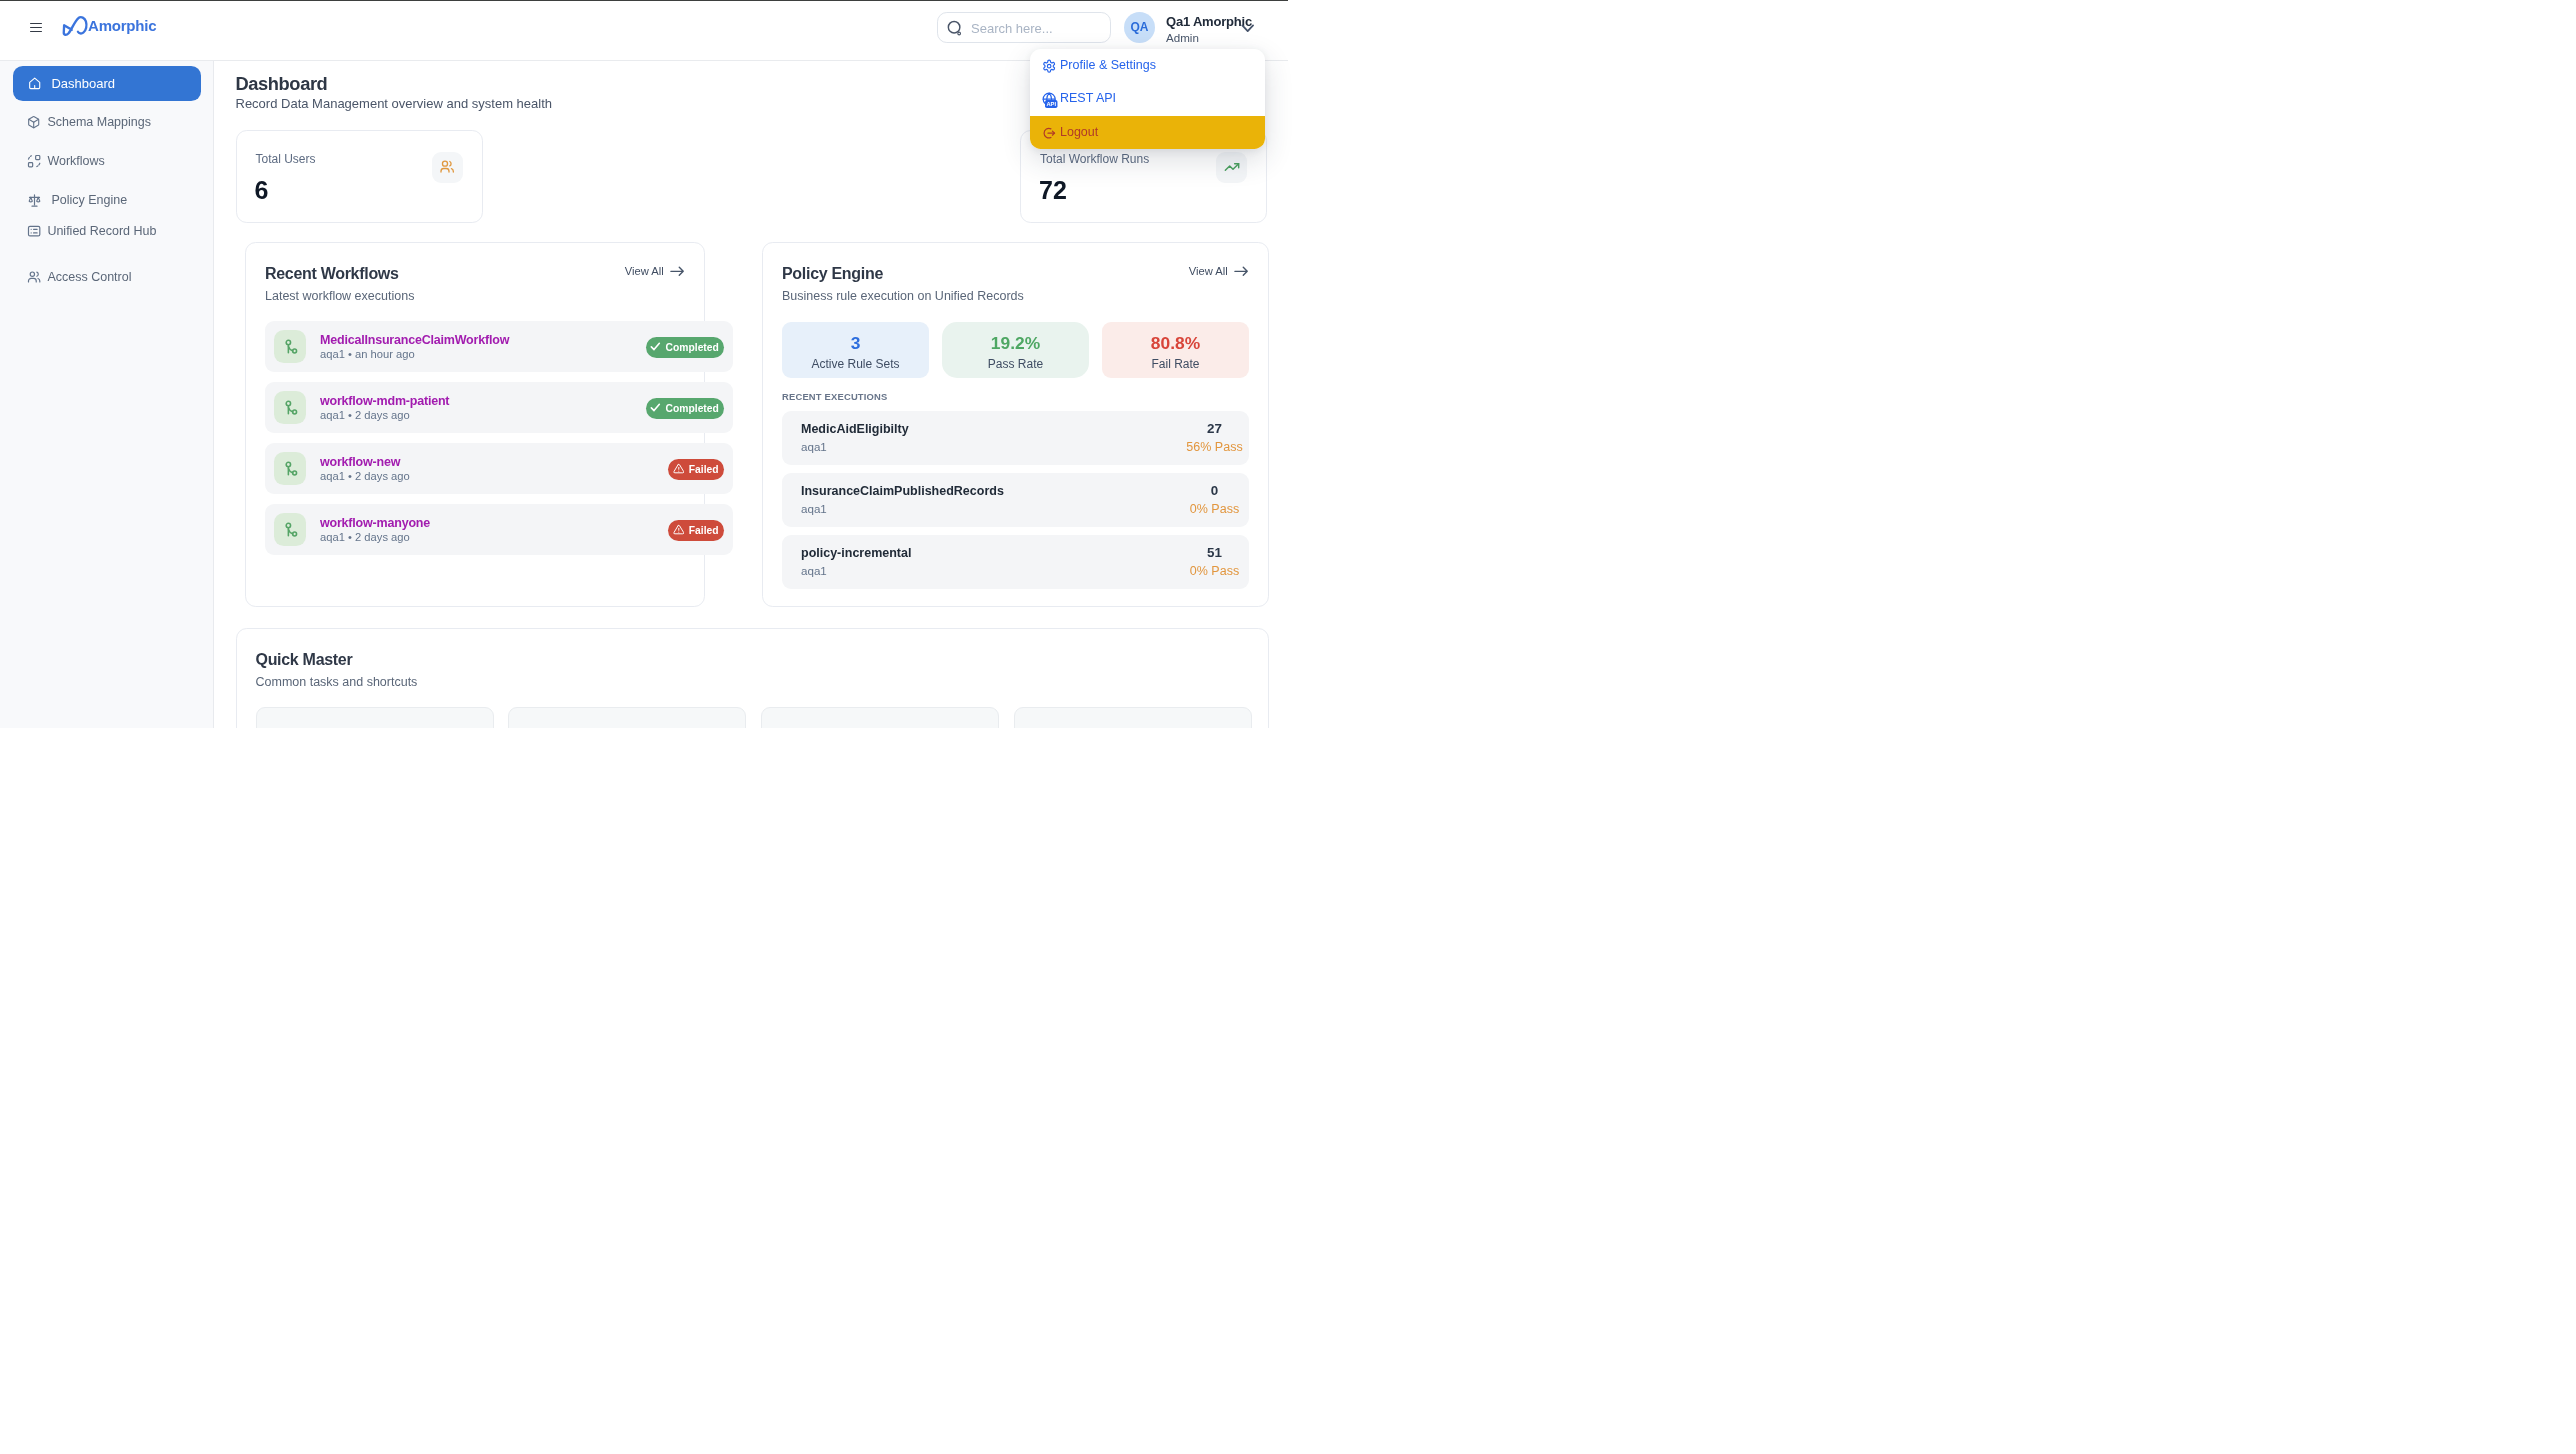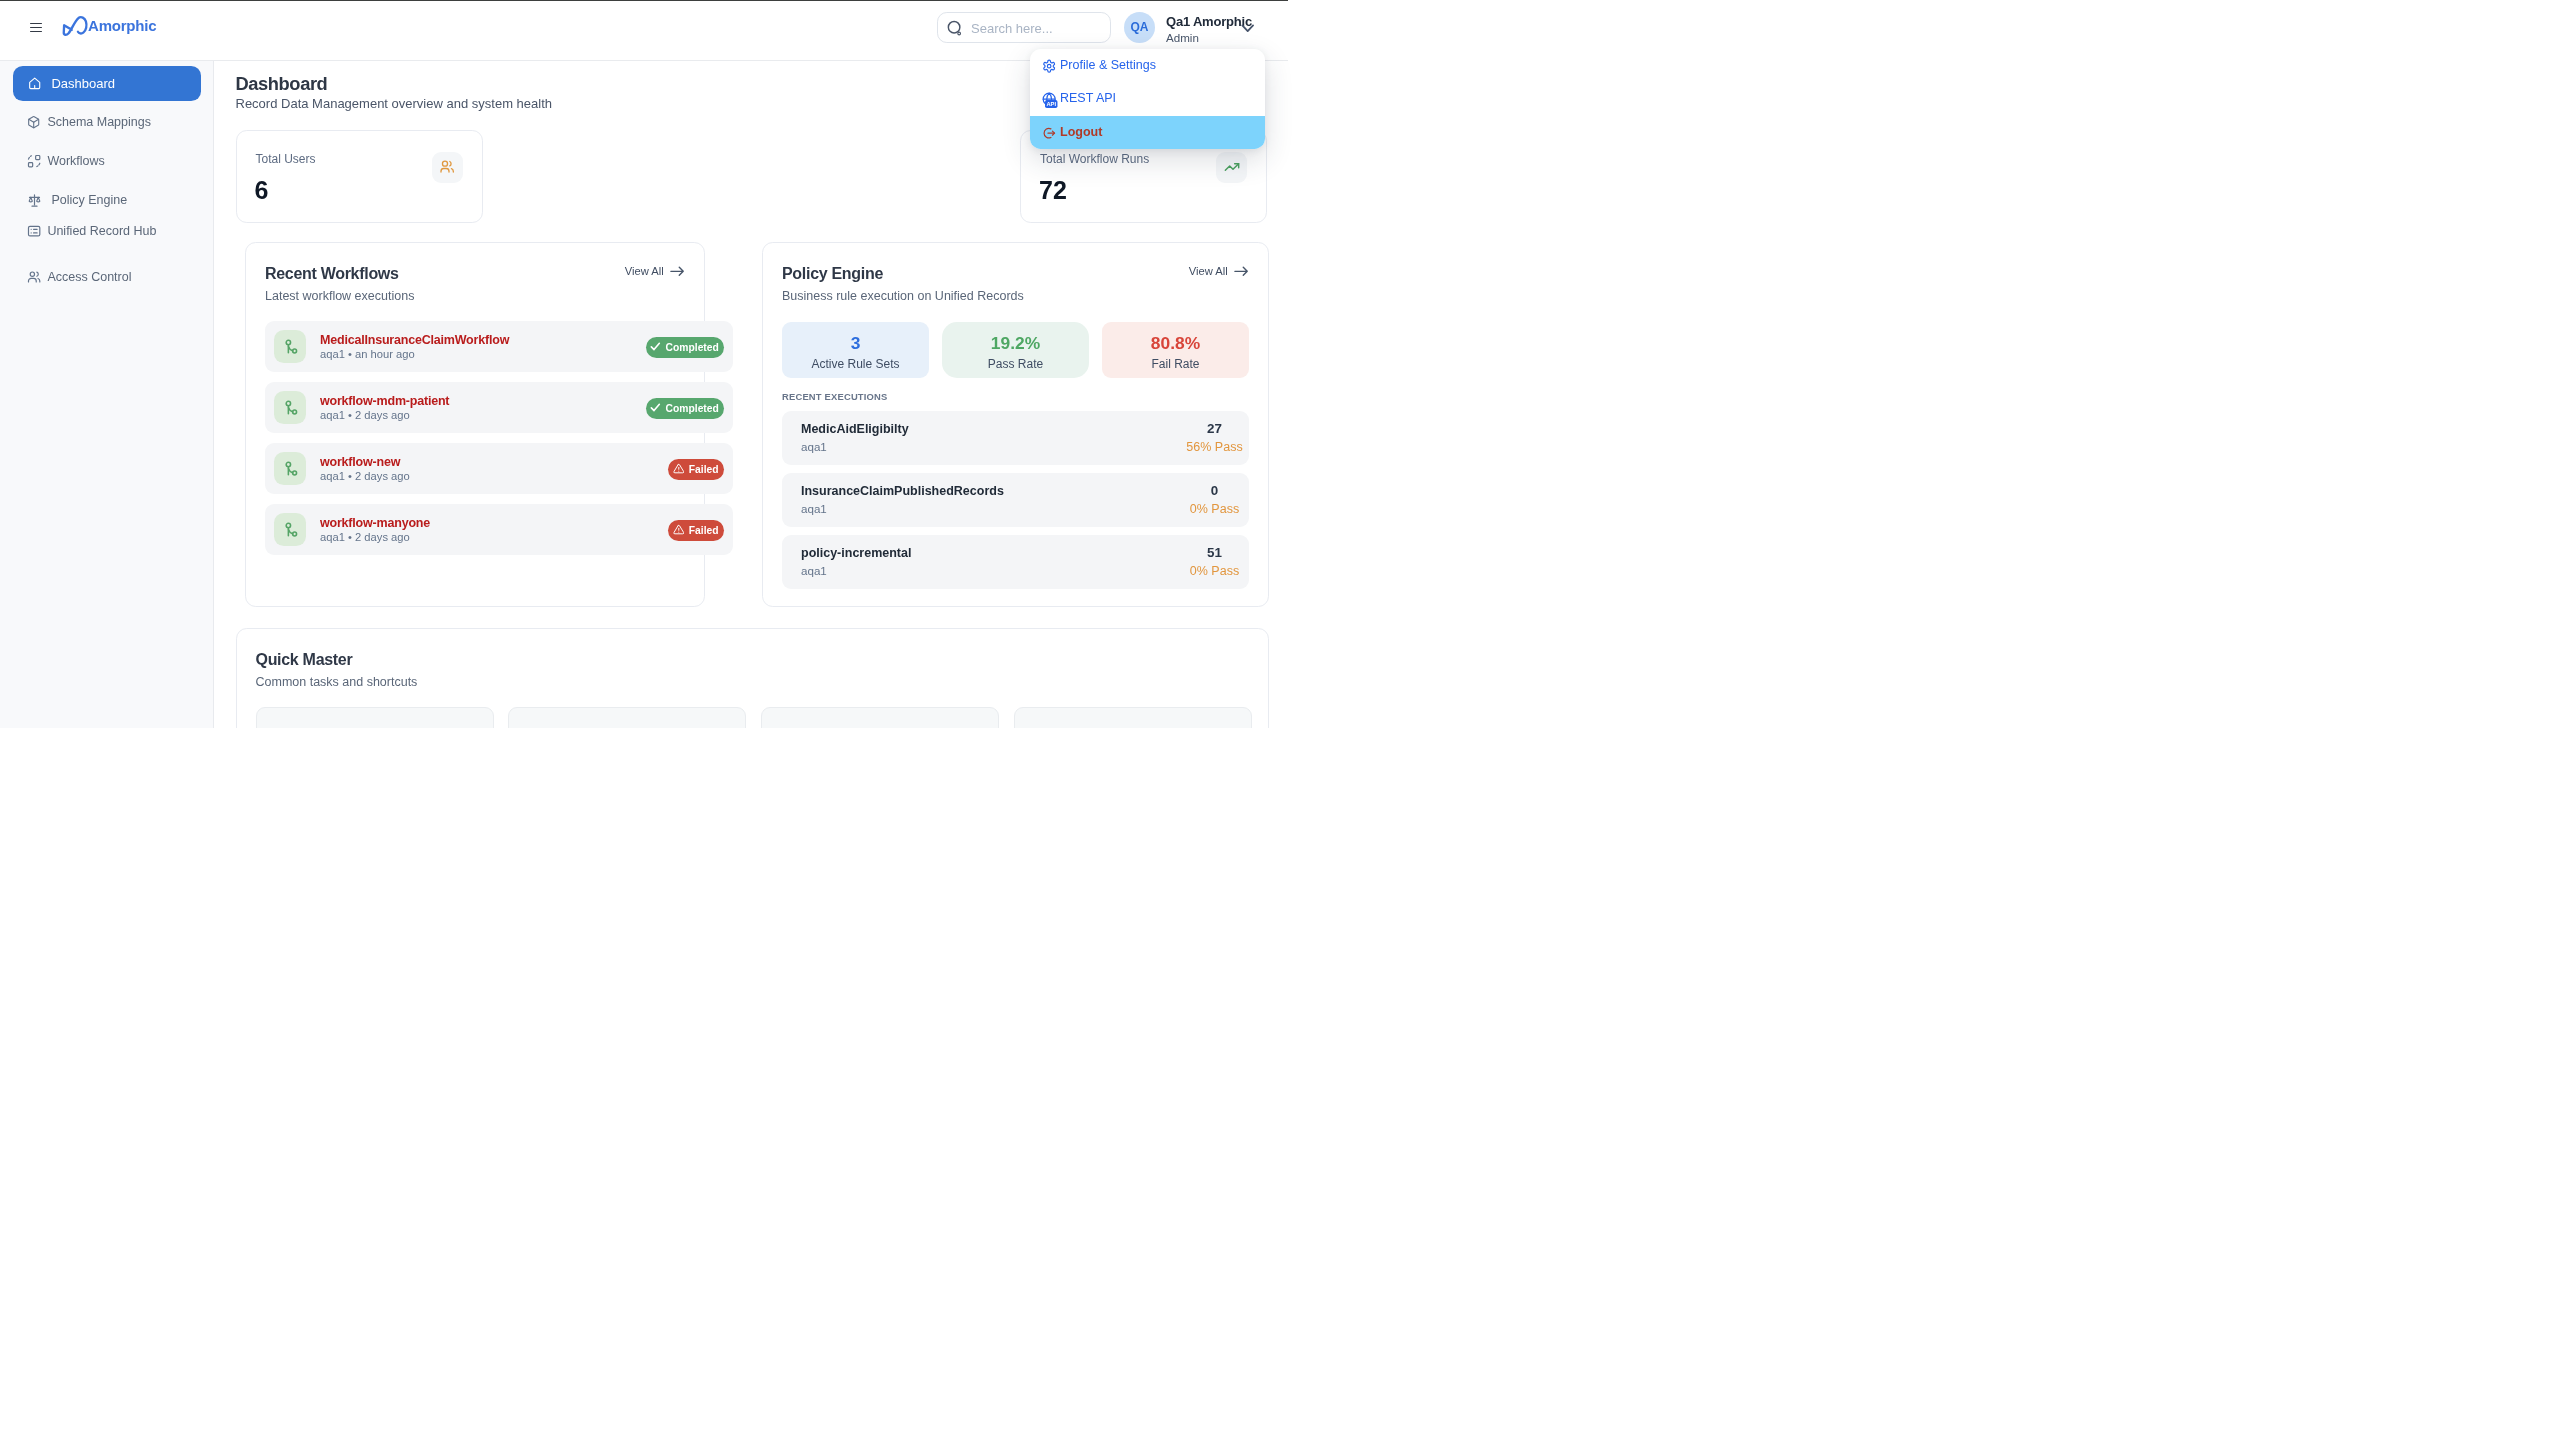--- a/index.html
+++ b/index.html
@@ -24,21 +24,21 @@
 .statlbl{position:absolute;left:19px;top:21px;font-size:12px;color:#5d6b82;}
 .statnum{position:absolute;left:18px;top:45px;font-size:25px;font-weight:bold;color:#0f1826;}
 .statico{position:absolute;top:20.6px;width:31px;height:31px;border-radius:9px;background:#f4f6f8;}
 .statico svg{position:absolute;left:7.6px;top:7.6px;}
 .ptitle{position:absolute;left:19px;top:22px;font-size:16px;font-weight:bold;color:#2f3847;letter-spacing:-0.3px;}
 .psub{position:absolute;left:19px;top:46px;font-size:12.5px;color:#5a6678;}
 .viewall{position:absolute;right:19px;top:22.4px;font-size:11.2px;color:#3f4c61;}
 .wrow{position:absolute;left:19px;width:468px;height:51px;background:#f4f5f7;border-radius:9px;}
 .wtile{position:absolute;left:9.4px;top:9px;width:32px;height:33px;border-radius:9.8px;background:#dcecd9;}
 .wtile svg{position:absolute;left:7.2px;top:7.6px;}
-.wname{position:absolute;left:55px;top:12px;font-size:12.5px;font-weight:bold;color:#b91c1c;letter-spacing:-0.2px;}
+.wname{position:absolute;left:55px;top:12px;font-size:12.5px;font-weight:bold;color:#a21caf;letter-spacing:-0.2px;}
 .wsub{position:absolute;left:55px;top:27px;font-size:11.2px;color:#64748b;}
 .badge{position:absolute;right:9.4px;top:15.7px;height:21px;border-radius:10.7px;color:#fff;font-size:10.3px;font-weight:bold;display:flex;align-items:center;justify-content:center;gap:4.5px;}
 .bgreen{background:#57a76e;}
 .bred{background:#ce4b3b;}
 .pbox{position:absolute;top:79px;width:147px;height:56px;border-radius:9px;text-align:center;}
 .pbox .n{position:absolute;top:10.7px;width:100%;font-size:17.4px;font-weight:bold;}
 .pbox .l{position:absolute;top:35px;width:100%;font-size:12px;color:#3f4d63;}
 .erow{position:absolute;left:19px;width:467px;height:54px;background:#f4f5f7;border-radius:9px;}
 .ename{position:absolute;left:19px;top:10.7px;font-size:12.5px;font-weight:bold;color:#212b38;}
 .esub{position:absolute;left:19px;top:29px;font-size:11.6px;color:#64748b;}
@@ -308,21 +308,21 @@
         <circle cx="12" cy="12" r="10"></circle>
         <path d="M2 12h20"></path>
         <path d="M12 2a15.3 15.3 0 0 1 4 10 15.3 15.3 0 0 1-4 10 15.3 15.3 0 0 1-4-10 15.3 15.3 0 0 1 4-10z"></path>
       </svg>
     <svg style="position:absolute;left:15px;top:18px" width="12.5" height="8" viewBox="0 0 14 9">
         <rect x="0" y="0" width="14" height="9" rx="2" fill="#2563eb"></rect>
         <text x="7" y="7" font-size="6.5" font-weight="bold" fill="#fff" text-anchor="middle" font-family="Liberation Sans,sans-serif">API</text>
       </svg>
     <span class="t" style="color:#2563eb;">REST API</span>
   </div>
-  <div class="drow" style="top:67px;background:#7dd3fc;border-radius:0 0 10.7px 10.7px;font-weight:bold;">
+  <div class="drow" style="top:67px;background:#eab308;border-radius:0 0 10.7px 10.7px;">
     <svg width="14.3" height="14.3" viewBox="0 0 24 24" fill="none" stroke="#b03a28" stroke-width="2" stroke-linecap="round" stroke-linejoin="round">
         <path d="M15 4.8 A8 8 0 1 0 15 19.2"></path>
         <path d="M10 12h11"></path>
         <path d="m17.5 8.5 3.5 3.5-3.5 3.5"></path>
       </svg>
     <span class="t" style="color:#b03a28;">Logout</span>
   </div>
 </div>
 
 

